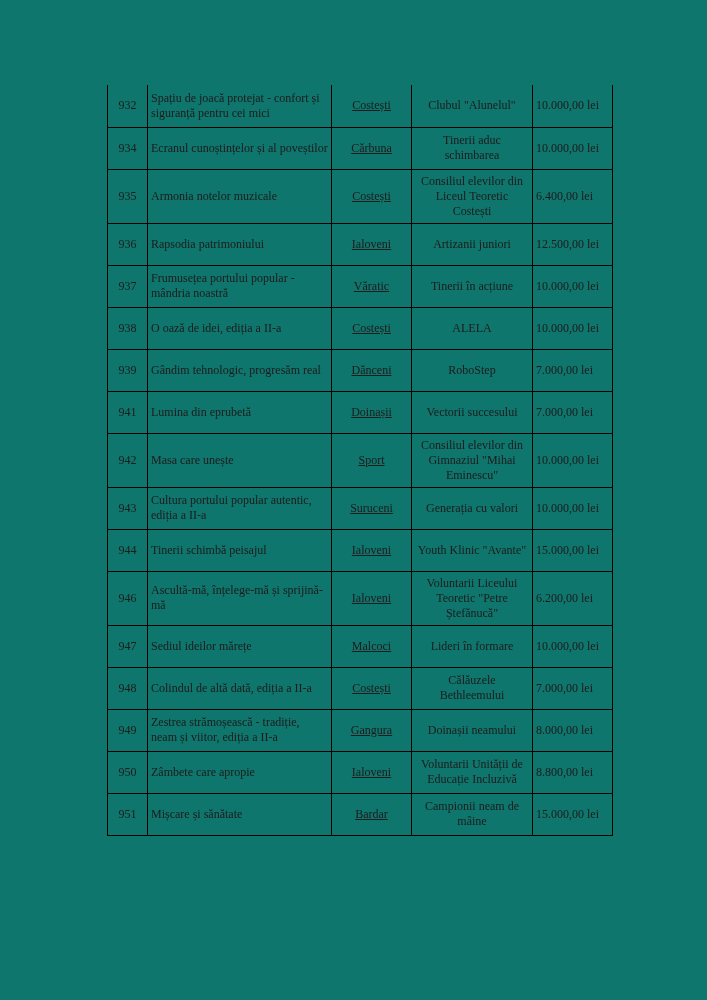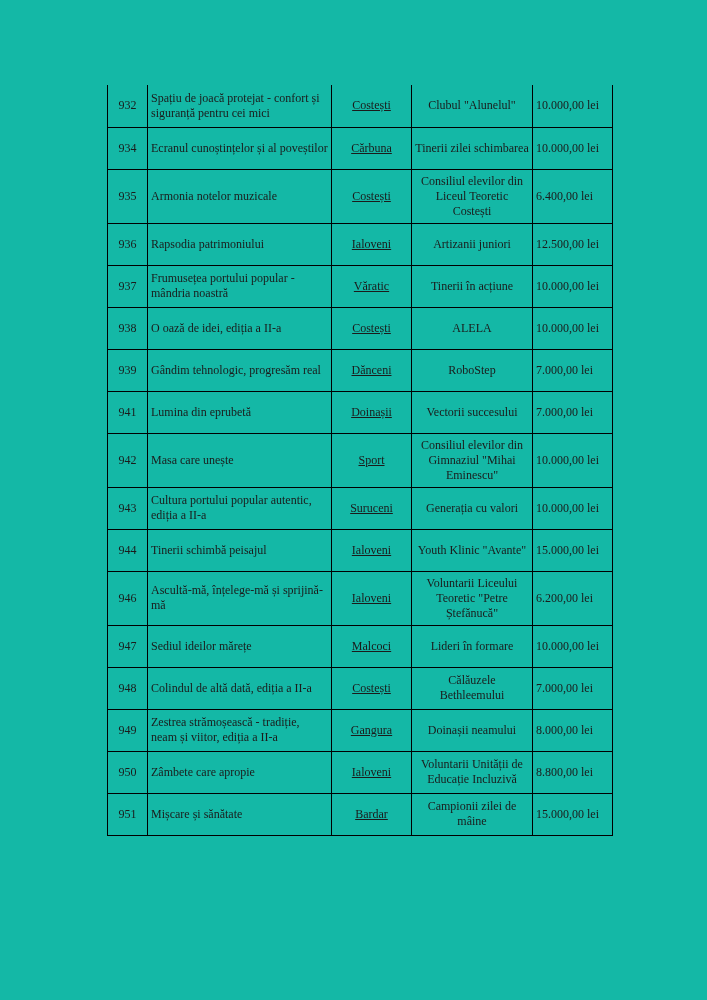--- a/index.html
+++ b/index.html
@@ -4,21 +4,21 @@
 <style>
   html, body {
     margin: 0;
     padding: 0;
     background: #ffffff;
   }
   .page {
     position: relative;
     width: 707px;
     height: 1000px;
-    background: #14b8a6;
+    background: #0f766e;
     overflow: hidden;
     font-family: "Liberation Serif", "DejaVu Serif", serif;
     color: #1b1b1b;
   }
   table.projects {
     position: absolute;
     left: 107px;
     top: 85px;
     width: 505px;
     border-collapse: collapse;
@@ -62,21 +62,21 @@
           <td class="col-id">932</td>
           <td class="col-project">Spațiu de joacă protejat - confort și siguranță pentru cei mici</td>
           <td class="col-locality">Costești</td>
           <td class="col-organization">Clubul "Alunelul"</td>
           <td class="col-amount">10.000,00 lei</td>
         </tr>
         <tr>
           <td class="col-id">934</td>
           <td class="col-project">Ecranul cunoștințelor și al poveștilor</td>
           <td class="col-locality">Cărbuna</td>
-          <td class="col-organization">Tinerii zilei schimbarea</td>
+          <td class="col-organization">Tinerii aduc schimbarea</td>
           <td class="col-amount">10.000,00 lei</td>
         </tr>
         <tr>
           <td class="col-id">935</td>
           <td class="col-project">Armonia notelor muzicale</td>
           <td class="col-locality">Costești</td>
           <td class="col-organization">Consiliul elevilor din Liceul Teoretic Costești</td>
           <td class="col-amount">6.400,00 lei</td>
         </tr>
         <tr>
@@ -167,18 +167,18 @@
           <td class="col-id">950</td>
           <td class="col-project">Zâmbete care apropie</td>
           <td class="col-locality">Ialoveni</td>
           <td class="col-organization">Voluntarii Unității de Educație Incluzivă</td>
           <td class="col-amount">8.800,00 lei</td>
         </tr>
         <tr>
           <td class="col-id">951</td>
           <td class="col-project">Mișcare și sănătate</td>
           <td class="col-locality">Bardar</td>
-          <td class="col-organization">Campionii zilei de mâine</td>
+          <td class="col-organization">Campionii neam de mâine</td>
           <td class="col-amount">15.000,00 lei</td>
         </tr>
       </tbody>
   </table>
 </div>
 
 </body></html>

